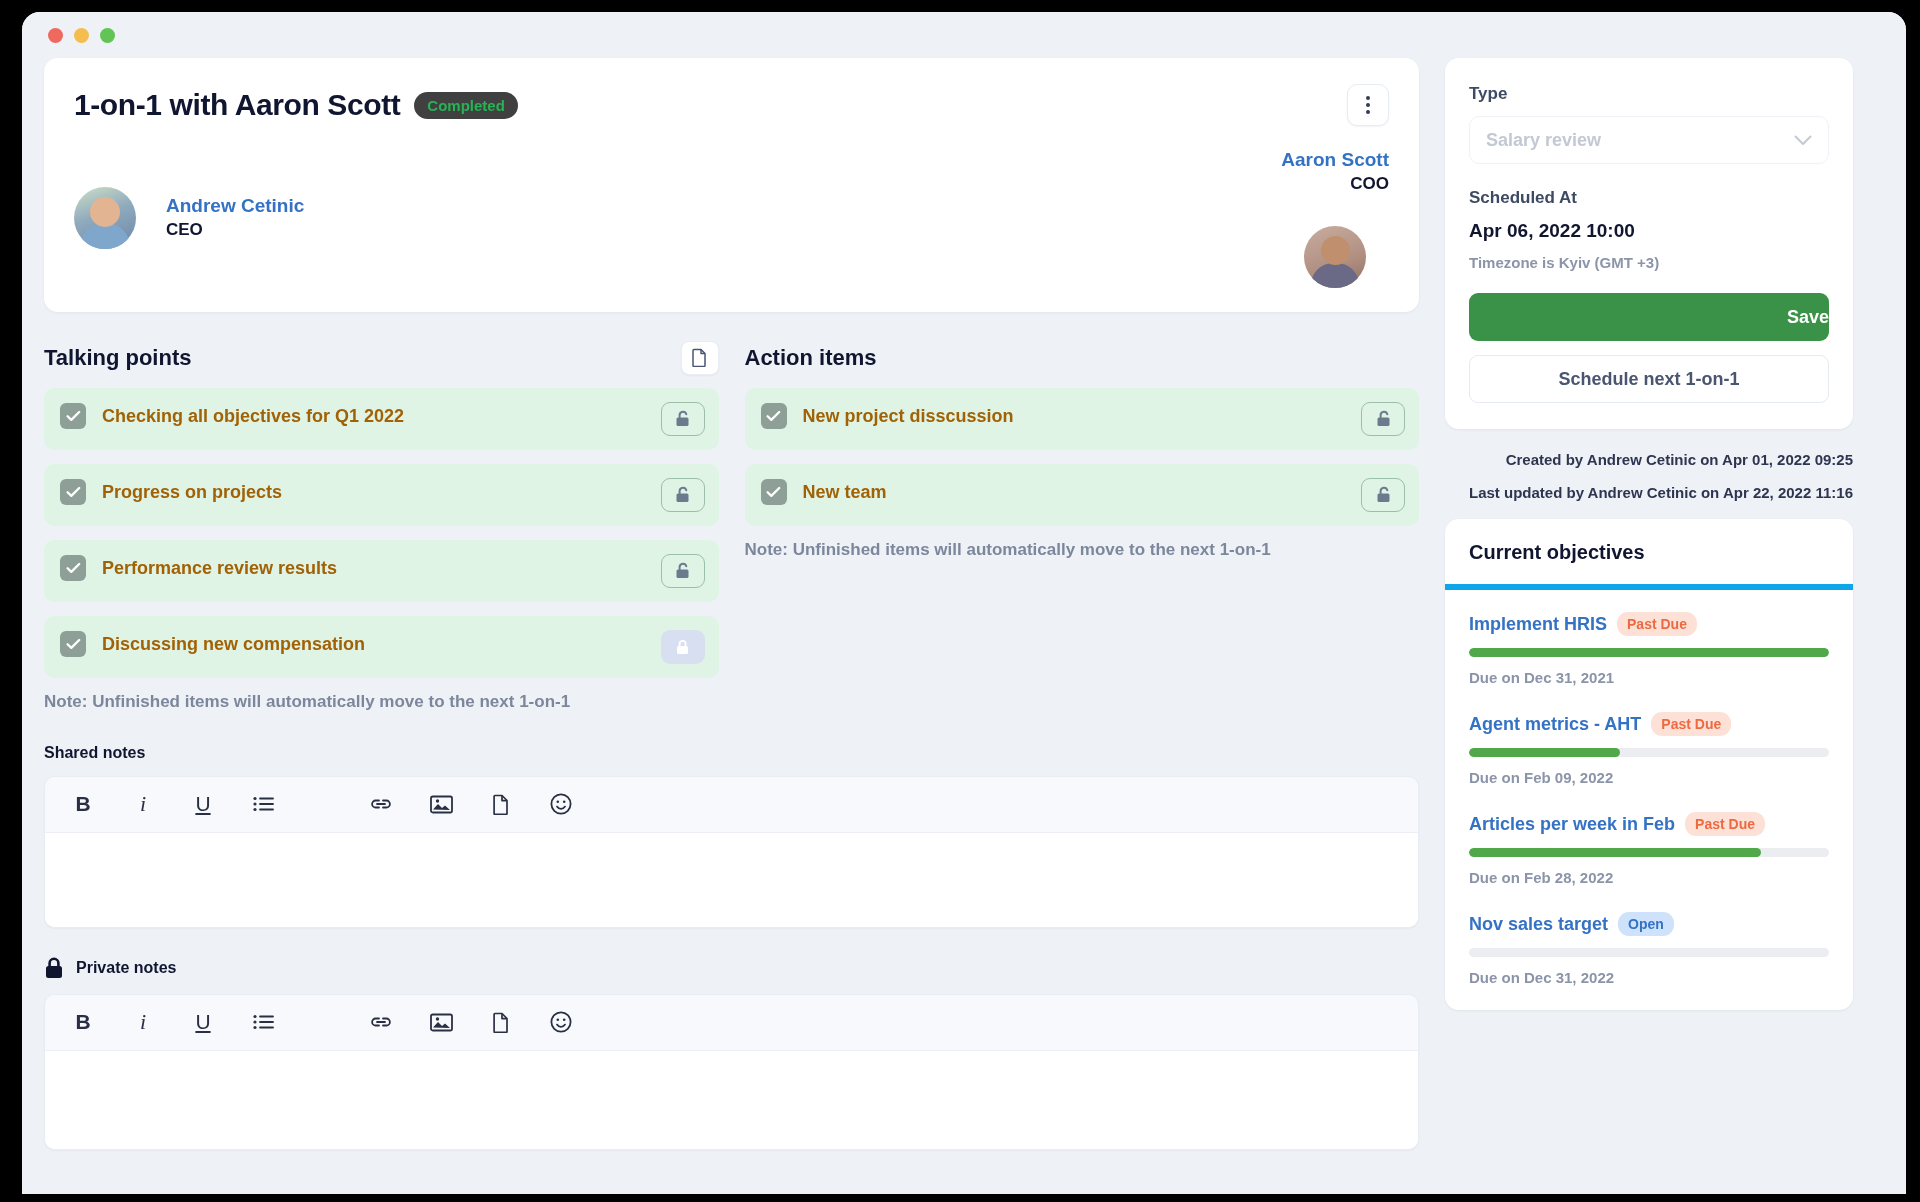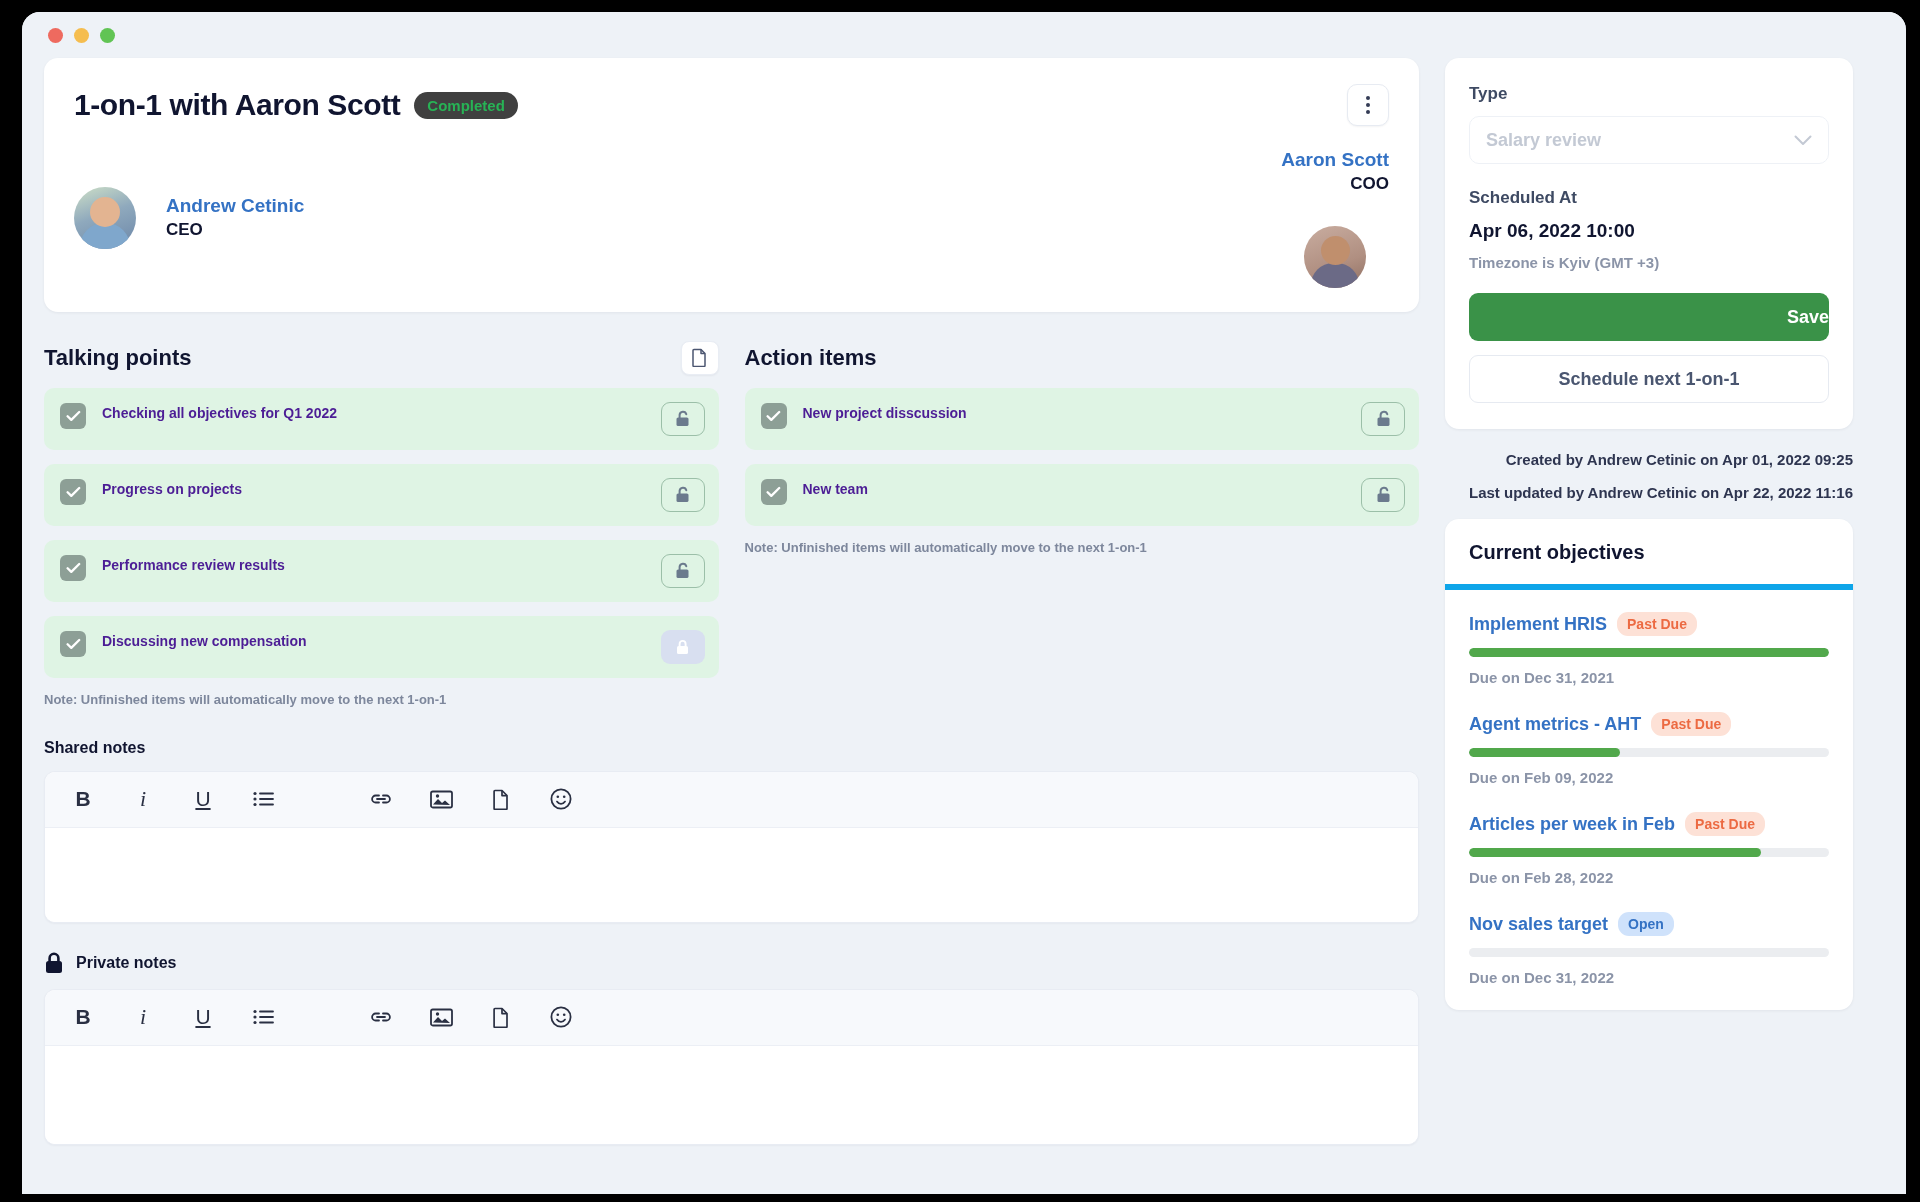--- a/index.html
+++ b/index.html
@@ -156,40 +156,40 @@
     width: 26px; height: 26px;
     border-radius: 6px;
     background: #8d9f96;
     flex: none;
     display: flex; align-items: center; justify-content: center;
     margin-top: 1px;
     cursor: pointer;
   }
   .chk svg { display:block; }
   .item-label {
-    font-size: 14px; font-weight: bold; color: #4c1d95;
+    font-size: 18px; font-weight: bold; color: #a16207;
     line-height: 1.5;
     padding-top: 1px;
   }
   .lock-btn {
     margin-left: auto;
     width: 44px; height: 34px;
     border-radius: 9px;
     border: 1px solid #9bbfa8;
     display:flex; align-items:center; justify-content:center;
     flex: none;
     cursor: pointer;
     background: transparent;
   }
   .lock-btn.locked {
     background: #d8dff0;
     border: none;
   }
   .note-text {
-    font-size: 13px; font-weight: bold; color: #7d879c;
+    font-size: 17px; font-weight: bold; color: #7d879c;
     margin-top: 14px; margin-bottom: 4px;
   }
 
   
   .notes-head {
     display: flex; align-items: center; gap: 12px;
     margin-top: 28px; margin-bottom: 14px;
   }
   .notes-title { font-size: 16px; font-weight: bold; color: #101530; }
   .editor {

